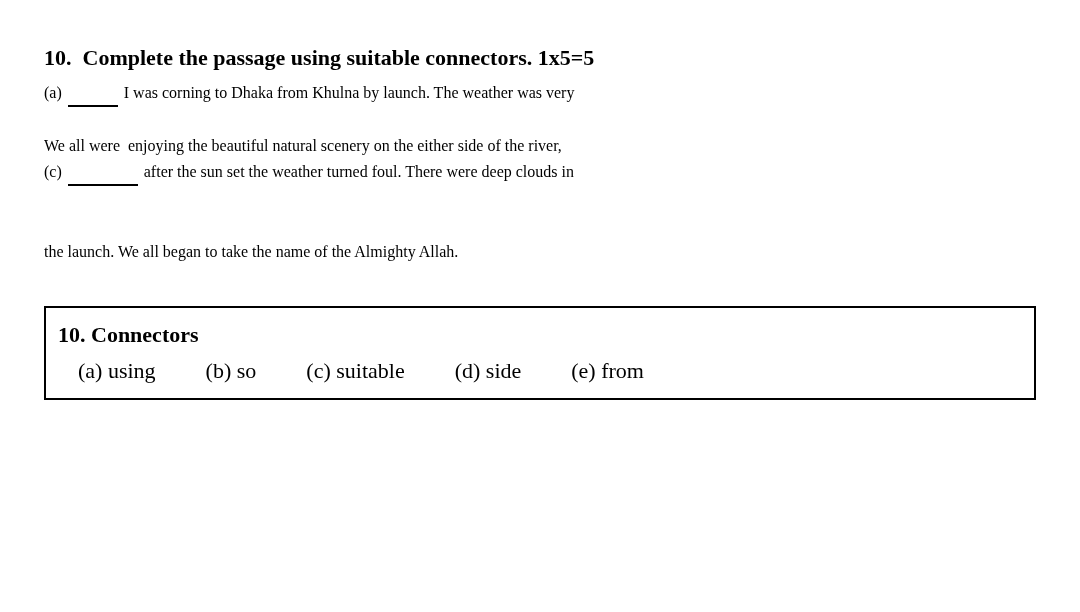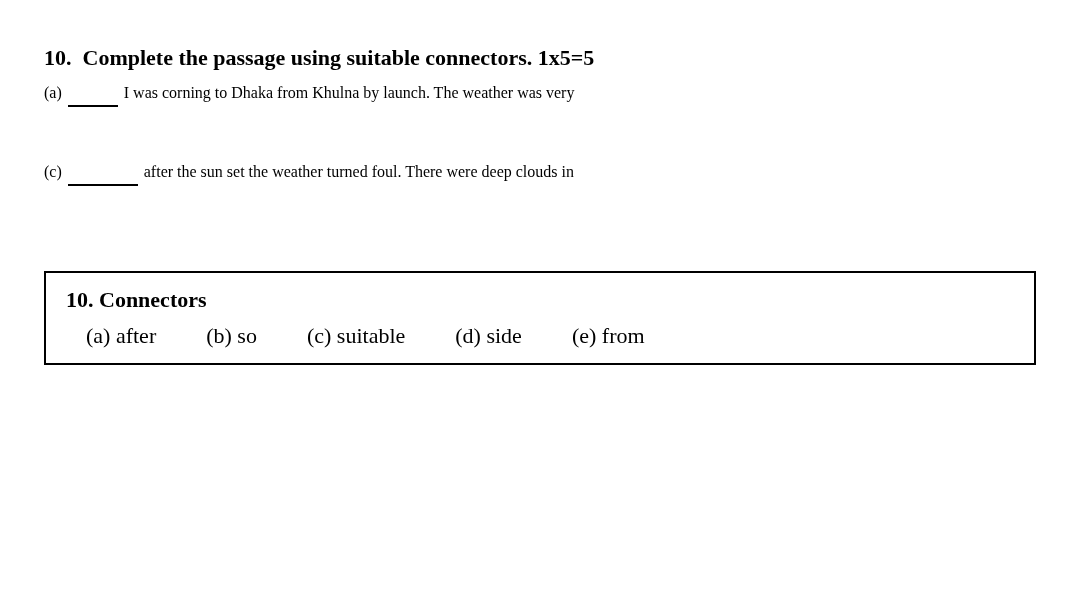--- a/index.html
+++ b/index.html
@@ -57,22 +57,22 @@
     .blank-short {
       min-width: 50px;
     }
 
     .blank-long {
       min-width: 70px;
     }
 
     .answer-box {
       border: 2px solid #000000;
-      padding: 14px 20px 14px 20px;
-      margin-top: 8px;
+      padding: 14px 20px 14px 12px;
+      margin-top: 17px;
       display: flex;
       flex-direction: column;
       gap: 10px;
     }
 
     .answer-title {
       font-weight: bold;
       font-size: 22px;
     }
 
@@ -102,33 +102,38 @@
     <div class="question-title">
       <span>10.</span>
       &nbsp;<span>Complete the passage using suitable connectors. 1x5=5</span>
     </div>
 
     <div class="passage-text">
       <span>
         (a) <span class="blank blank-short"></span> I was corning to Dhaka from Khulna by launch. The weather was very
       </span><br>
       <br>
-      <br>
+      <span>
+        We all were &nbsp;enjoying the beautiful natural scenery on the either side of the river,
+      </span><br>
       <span>
         (c) <span class="blank blank-long"></span> after the sun set the weather turned foul. There were deep clouds in
       </span><br>
       <br>
       <br>
+      <span>
+        the launch. We all began to take the name of the Almighty Allah.
+      </span>
     </div>
   </div>
 
   <div class="answer-box">
     <div class="answer-title">10. Connectors</div>
     <div class="answer-row">
-      <span class="answer-item">(a) after</span>
+      <span class="answer-item">(a) using</span>
       <span class="answer-item">(b) so</span>
       <span class="answer-item">(c) suitable</span>
       <span class="answer-item">(d) side</span>
       <span class="answer-item">(e) from</span>
     </div>
   </div>
 
 </div>
 
 </body></html>

